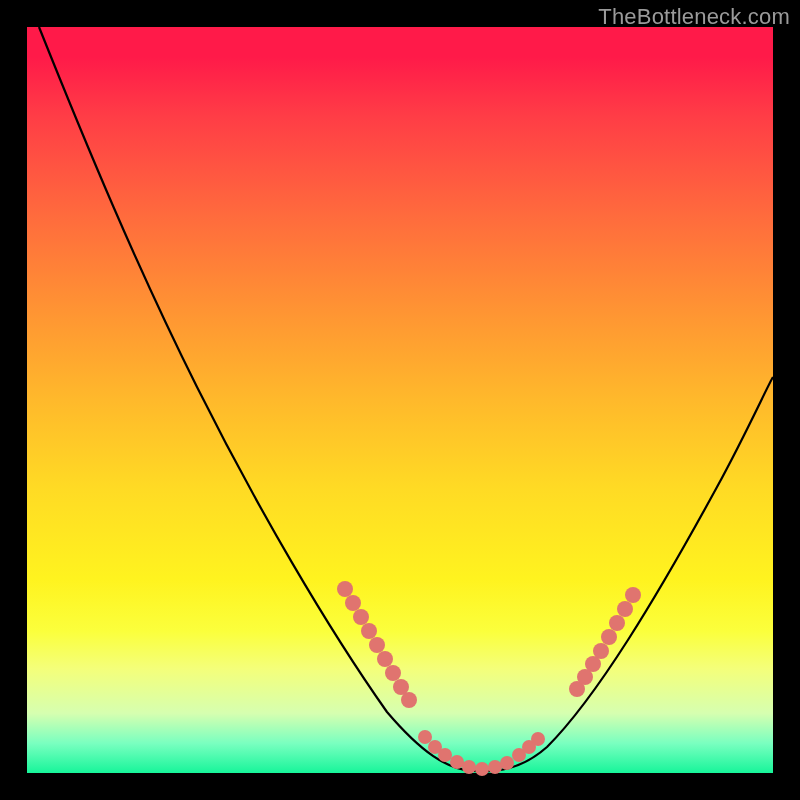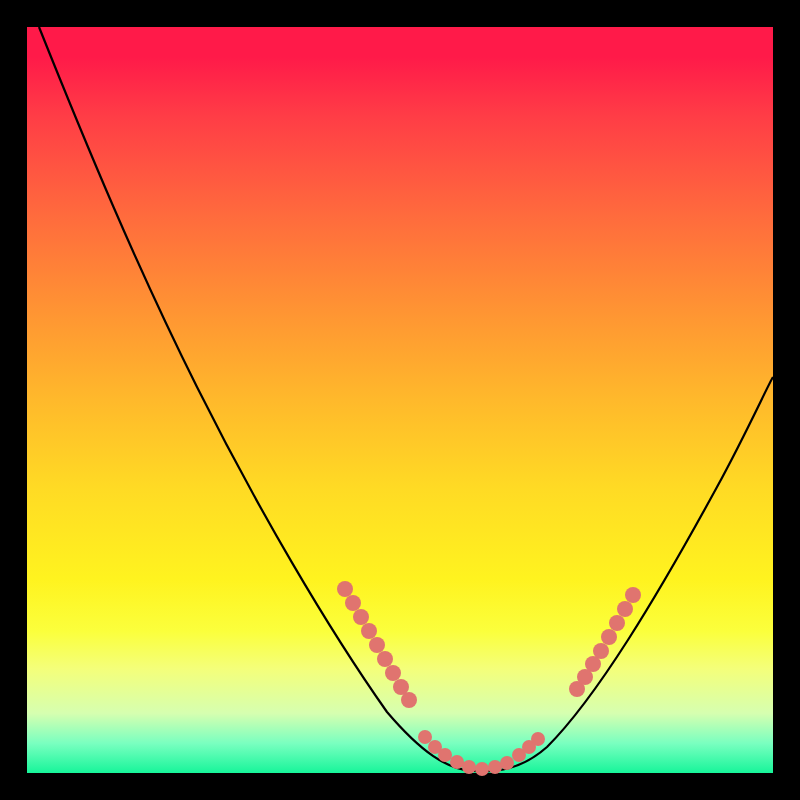--- a/index.html
+++ b/index.html
@@ -111,14 +111,15 @@
         <circle cx="574" cy="624" r="8"></circle>
         <circle cx="582" cy="610" r="8"></circle>
         <circle cx="590" cy="596" r="8"></circle>
         <circle cx="598" cy="582" r="8"></circle>
         <circle cx="606" cy="568" r="8"></circle>
       </g>
     </svg>
 
   </div>
 
+  <div class="watermark">TheBottleneck.com</div>
 
 </div>
 
 </body></html>

